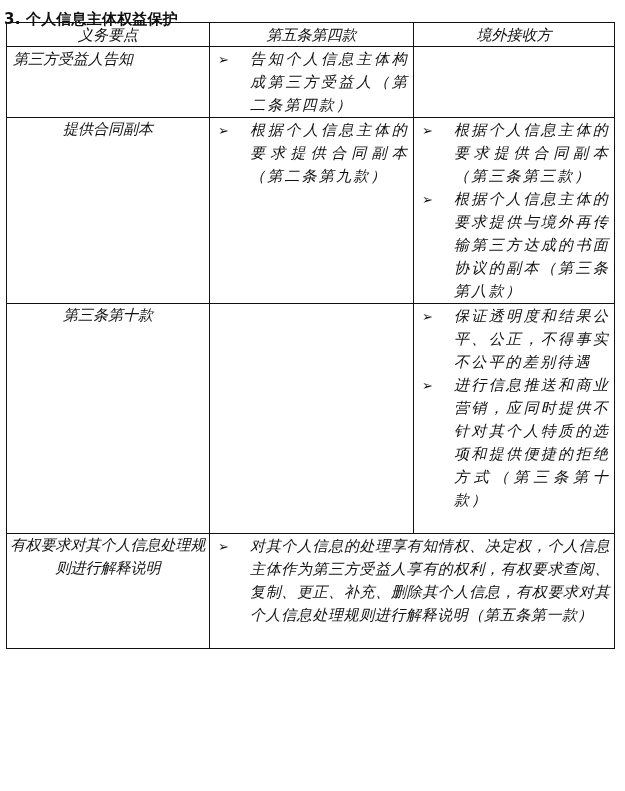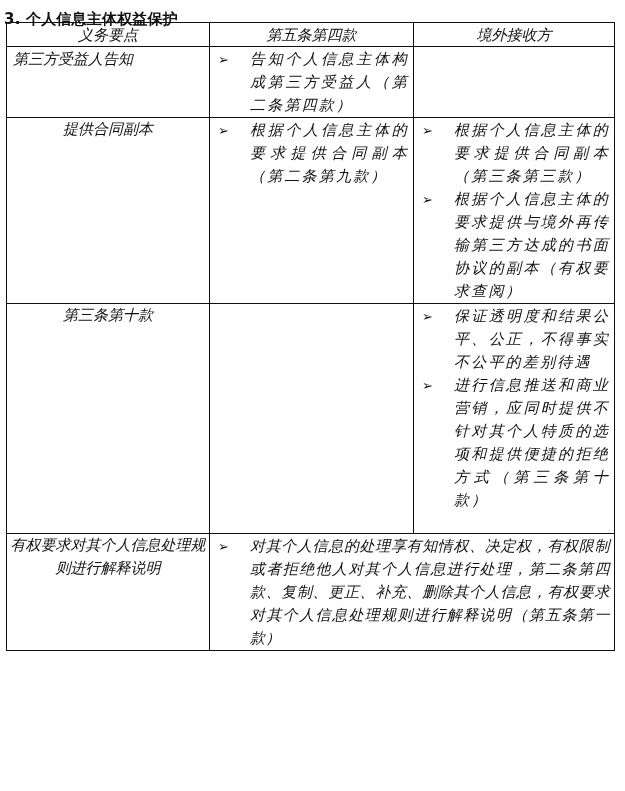--- a/index.html
+++ b/index.html
@@ -130,39 +130,39 @@
   <tr class="r2">
     <td class="label">提供合同副本</td>
     <td>
       <ul class="bullets">
         <li><span class="bullet-icon">➢</span><span>根据个人信息主体的要求提供合同副本（第二条第九款）</span></li>
       </ul>
     </td>
     <td>
       <ul class="bullets">
         <li><span class="bullet-icon">➢</span><span>根据个人信息主体的要求提供合同副本（第三条第三款）</span></li>
-        <li><span class="bullet-icon">➢</span><span>根据个人信息主体的要求提供与境外再传输第三方达成的书面协议的副本（有权要求查阅）</span></li>
+        <li><span class="bullet-icon">➢</span><span>根据个人信息主体的要求提供与境外再传输第三方达成的书面协议的副本（第三条第八款）</span></li>
       </ul>
     </td>
   </tr>
 
   <tr class="r3">
     <td class="label">第三条第十款</td>
     <td></td>
     <td>
       <ul class="bullets">
         <li><span class="bullet-icon">➢</span><span>保证透明度和结果公平、公正，不得事实不公平的差别待遇</span></li>
         <li><span class="bullet-icon">➢</span><span>进行信息推送和商业营销，应同时提供不针对其个人特质的选项和提供便捷的拒绝方式（第三条第十款）</span></li>
       </ul>
     </td>
   </tr>
 
   <tr class="r4">
     <td class="label">有权要求对其个人信息处理规则进行解释说明</td>
     <td colspan="2">
       <ul class="bullets wide">
-        <li><span class="bullet-icon">➢</span><span>对其个人信息的处理享有知情权、决定权，有权限制或者拒绝他人对其个人信息进行处理，第二条第四款、复制、更正、补充、删除其个人信息，有权要求对其个人信息处理规则进行解释说明（第五条第一款）</span></li>
+        <li><span class="bullet-icon">➢</span><span>对其个人信息的处理享有知情权、决定权，个人信息主体作为第三方受益人享有的权利，有权要求查阅、复制、更正、补充、删除其个人信息，有权要求对其个人信息处理规则进行解释说明（第五条第一款）</span></li>
       </ul>
     </td>
   </tr>
 
 </tbody>
   </table>
 
 </body></html>

